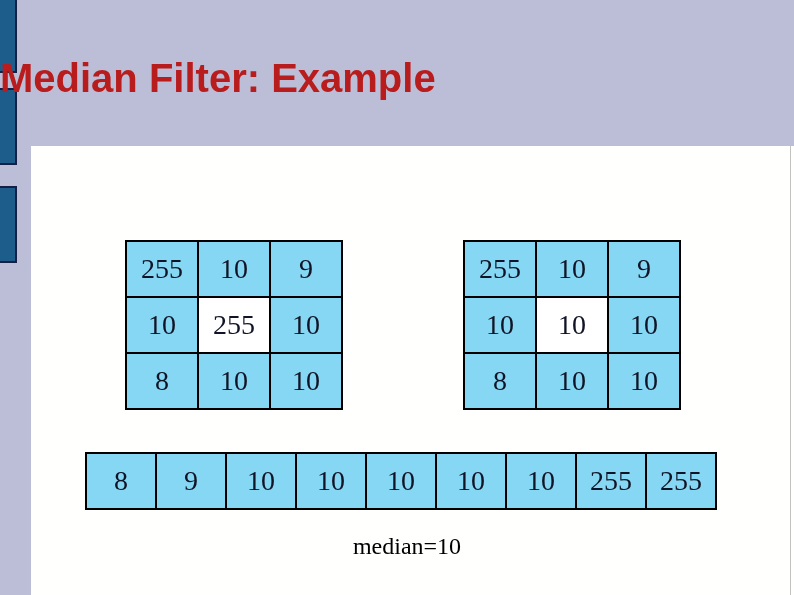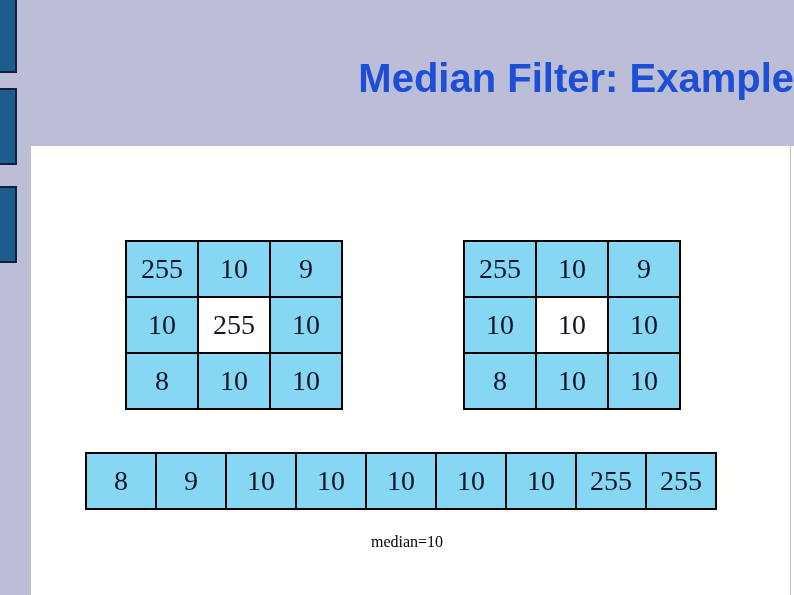--- a/index.html
+++ b/index.html
@@ -45,25 +45,25 @@
   }
   .bar1 { top: -3px; height: 72px; }
   .bar2 { top: 88px; height: 73px; }
   .bar3 { top: 186px; height: 73px; }
   
   .title {
     position: absolute;
     left: 0;
     top: 56px;
     width: 794px;
-    text-align: right;
+    text-align: left;
     font-weight: bold;
     font-size: 40px;
     letter-spacing: 0px;
-    color: #1d4ed8;
+    color: #b91c1c;
     font-family: "Liberation Sans", sans-serif;
   }
   
   .grid3 {
     position: absolute;
     display: grid;
     grid-template-columns: repeat(3, 72px);
     grid-auto-rows: 56px;
     border: 1px solid #000;
   }
@@ -92,21 +92,21 @@
     border: 1px solid #000;
   }
   
   .median-label {
     position: absolute;
     left: 20px;
     top: 533px;
     width: 774px;
     text-align: center;
     font-family: "Liberation Serif", serif;
-    font-size: 16px;
+    font-size: 24px;
     color: #000;
   }
 </style>
 </head>
 <body>
 
 <div class="slide">
 
   <div class="content-area"></div>
   <div class="content-edge-line"></div>

